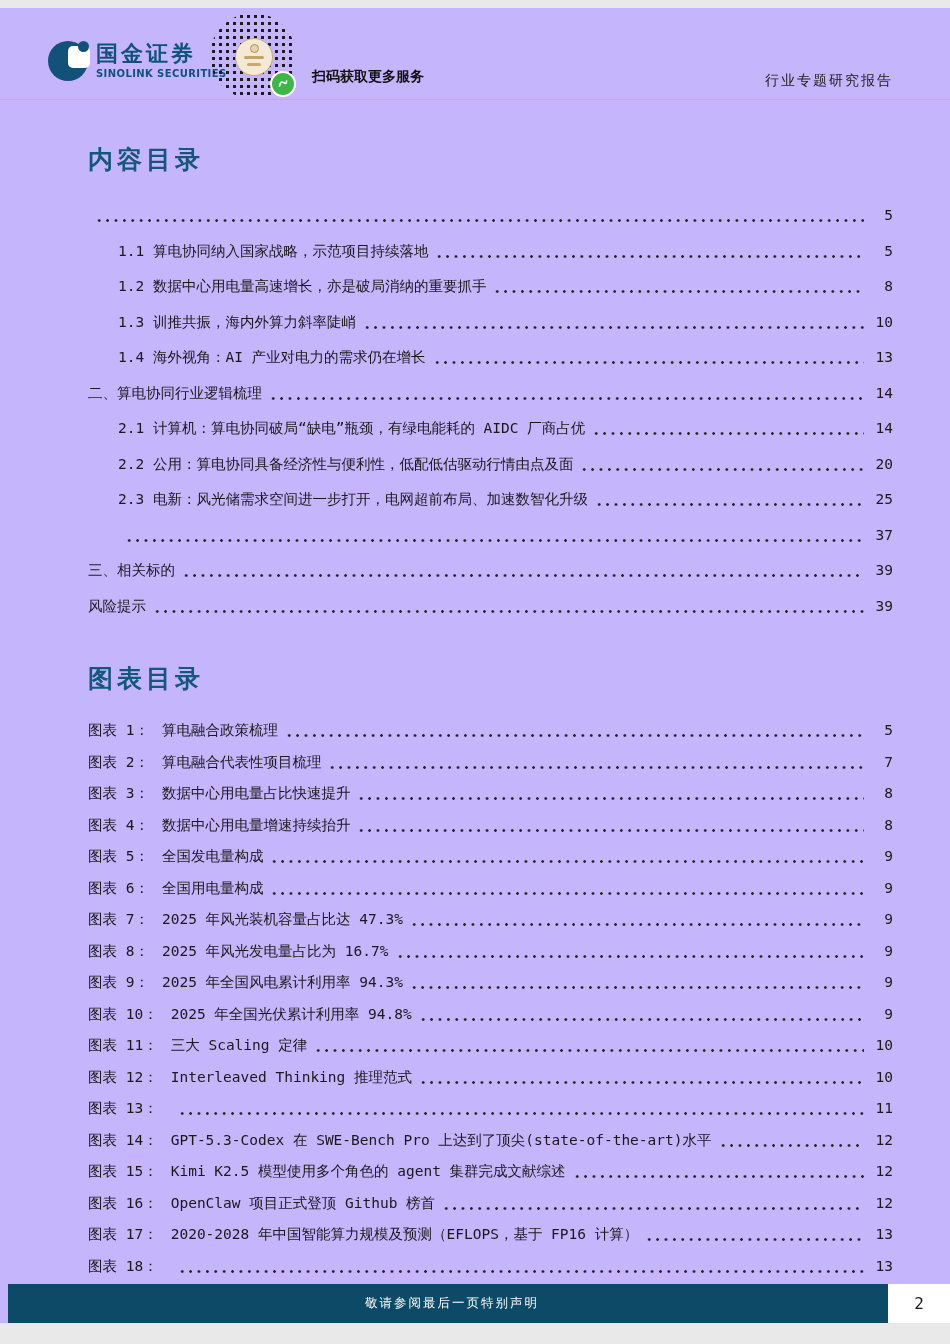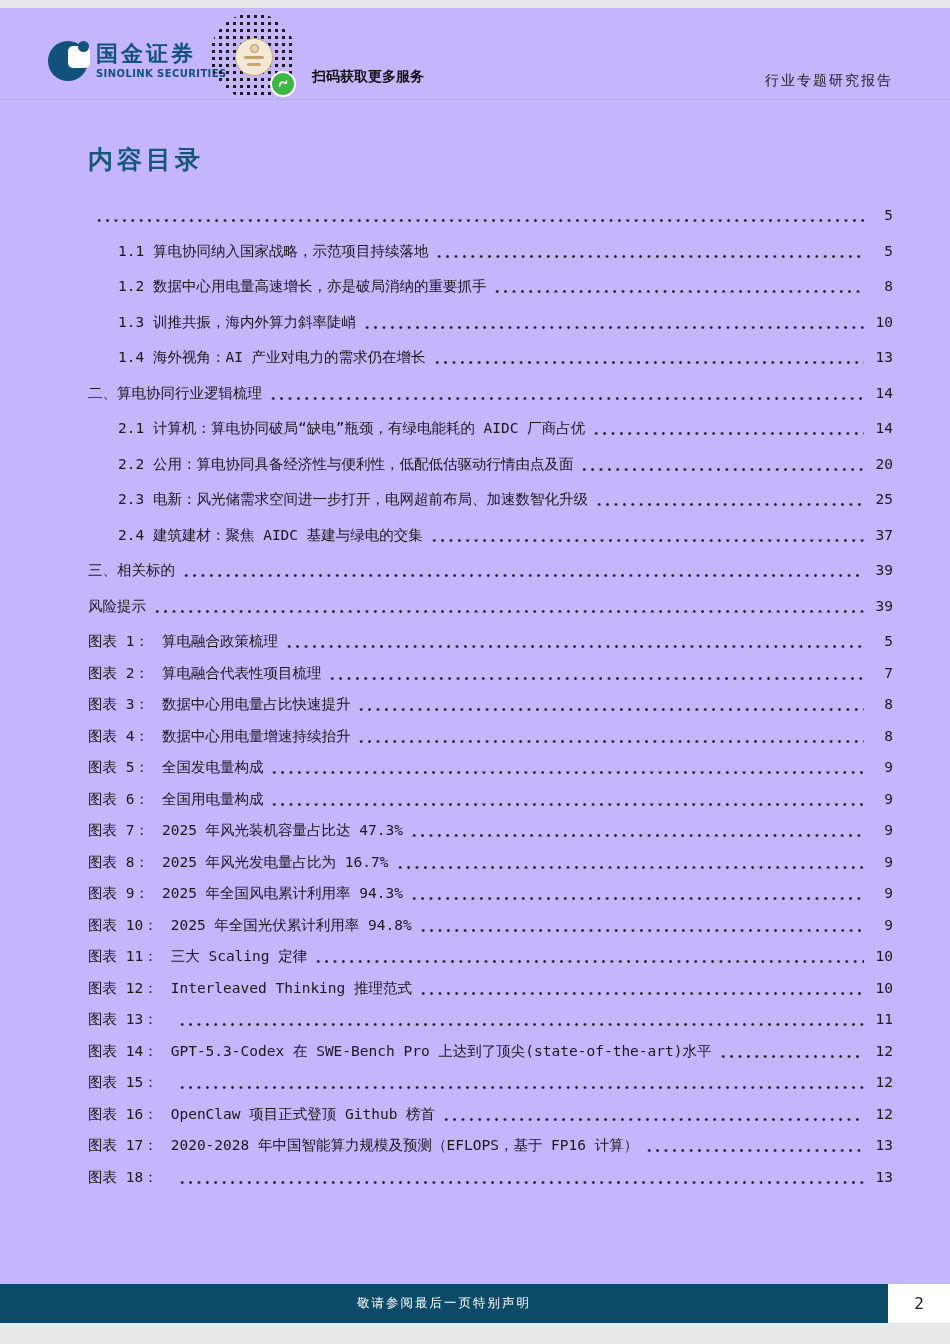--- a/index.html
+++ b/index.html
@@ -62,21 +62,21 @@
     flex:1 1 auto; min-width:16px; align-self:stretch; margin:0 5px 0 7px;
     background-image: radial-gradient(circle, #222 1.15px, transparent 1.5px);
     background-size: 8.4px 3px;
     background-repeat: repeat-x;
     background-position: left bottom 4px;
   }
   .pg { flex:0 0 auto; min-width:24px; text-align:right; }
 
   
   .footer-bar {
-    position:absolute; left:0; bottom:0; width:888px; height:39px; background:#0D4A68;
+    position:absolute; left:8px; bottom:0; width:888px; height:39px; background:#0D4A68;
     display:flex; align-items:center; justify-content:center;
   }
   .footer-disclaimer { color:#fff; font-size:12.5px; letter-spacing:2px;
     font-family:"Liberation Serif","DejaVu Serif",serif; }
   .footer-page {
     position:absolute; right:0; bottom:0; width:62px; height:39px; background:#fff;
     display:flex; align-items:center; justify-content:center;
     font-size:16px; color:#1b1b1b;
   }
 </style>
@@ -155,36 +155,36 @@
     <span class="lbl">2.2 公用：算电协同具备经济性与便利性，低配低估驱动行情由点及面</span>
     <span class="leader"></span>
     <span class="pg">20</span>
   </div>
         <div class="row sub">
     <span class="lbl">2.3 电新：风光储需求空间进一步打开，电网超前布局、加速数智化升级</span>
     <span class="leader"></span>
     <span class="pg">25</span>
   </div>
         <div class="row sub">
-    <span class="lbl">2.4 建筑建材：聚焦 AIDC 基建与绿电的交集</span>
     <span class="leader"></span>
     <span class="pg">37</span>
   </div>
         <div class="row">
     <span class="lbl">三、相关标的</span>
     <span class="leader"></span>
     <span class="pg">39</span>
   </div>
         <div class="row">
     <span class="lbl">风险提示</span>
     <span class="leader"></span>
     <span class="pg">39</span>
   </div>
       </div>
 
+    <h1 class="section-title fig-title">图表目录</h1>
     <div class="fig-list">
         <div class="row">
     <span class="figlbl">图表 1：</span>
     <span class="lbl">算电融合政策梳理</span>
     <span class="leader"></span>
     <span class="pg">5</span>
   </div>
         <div class="row">
     <span class="figlbl">图表 2：</span>
     <span class="lbl">算电融合代表性项目梳理</span>
@@ -257,20 +257,21 @@
     <span class="pg">11</span>
   </div>
         <div class="row">
     <span class="figlbl">图表 14：</span>
     <span class="lbl">GPT-5.3-Codex 在 SWE-Bench Pro 上达到了顶尖(state-of-the-art)水平</span>
     <span class="leader"></span>
     <span class="pg">12</span>
   </div>
         <div class="row">
     <span class="figlbl">图表 15：</span>
+    <span class="lbl">Kimi K2.5 模型使用多个角色的 agent 集群完成文献综述</span>
     <span class="leader"></span>
     <span class="pg">12</span>
   </div>
         <div class="row">
     <span class="figlbl">图表 16：</span>
     <span class="lbl">OpenClaw 项目正式登顶 Github 榜首</span>
     <span class="leader"></span>
     <span class="pg">12</span>
   </div>
         <div class="row">

